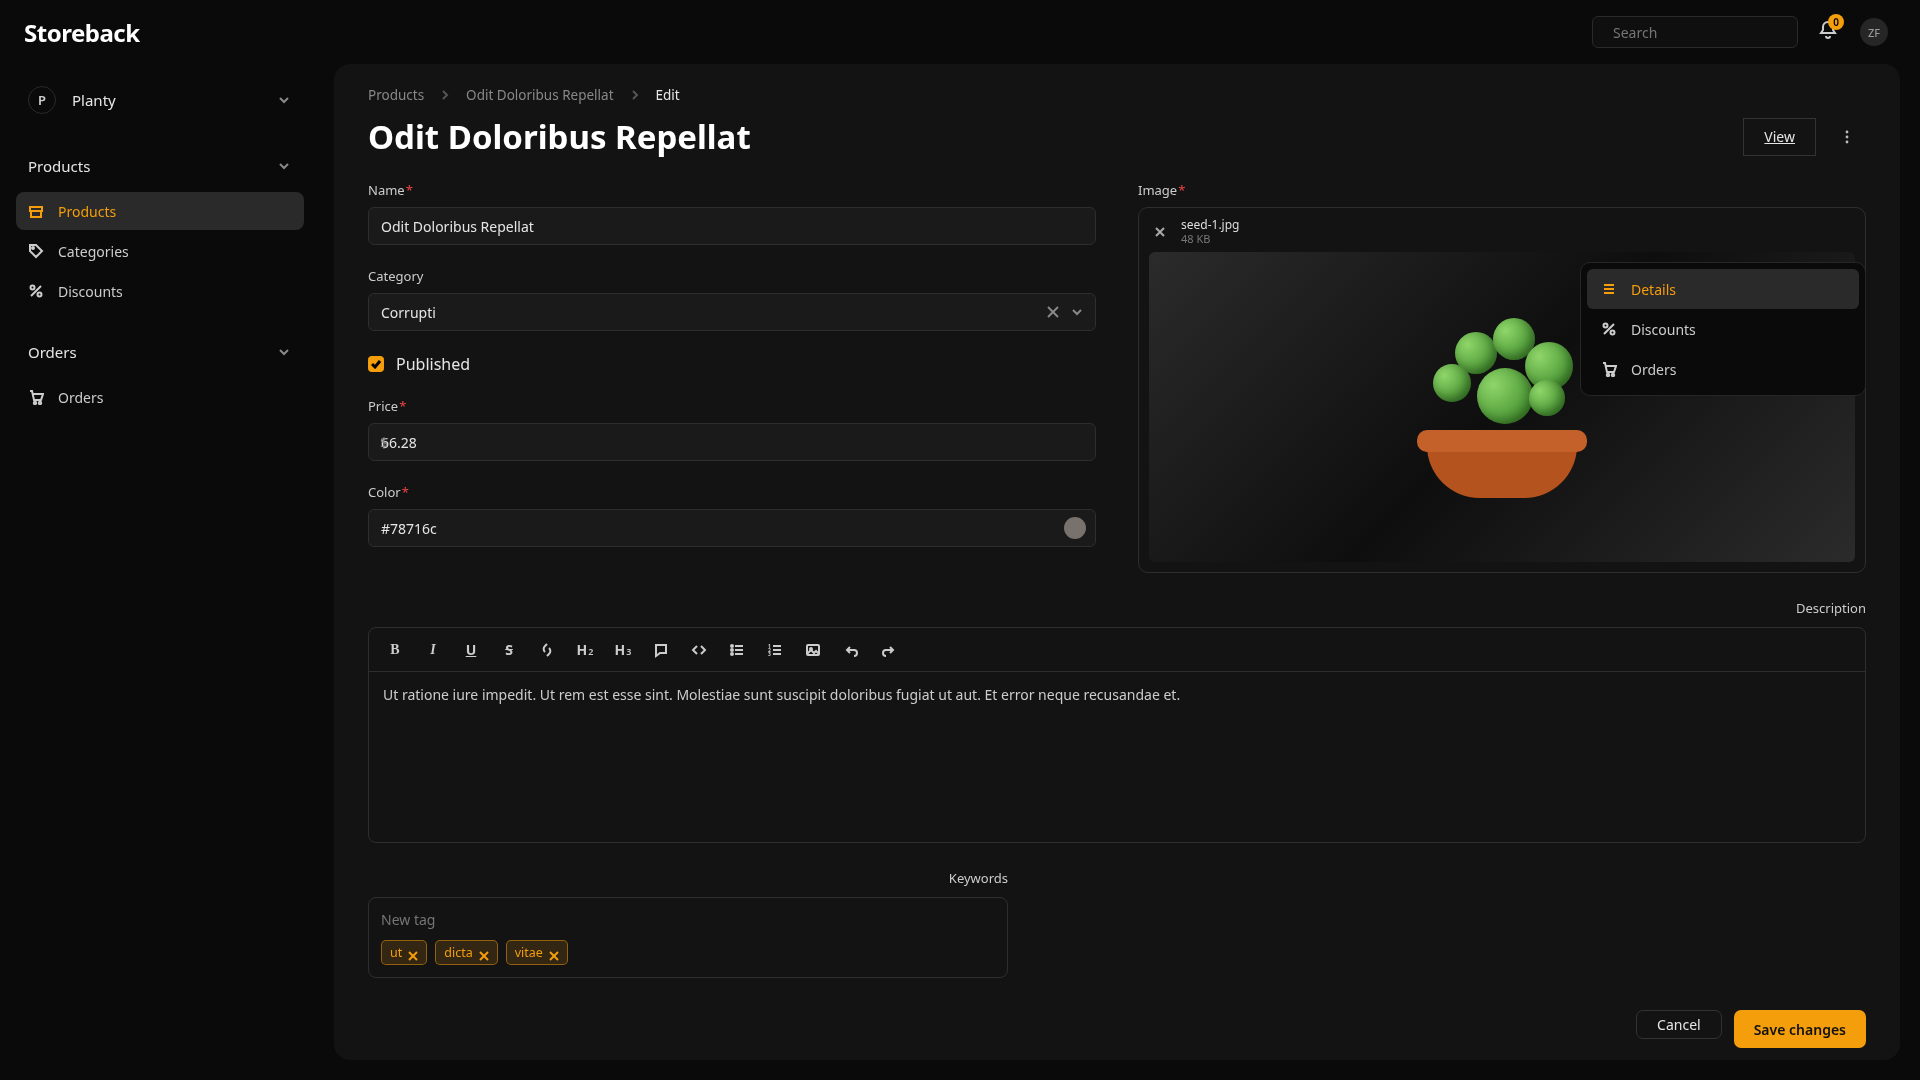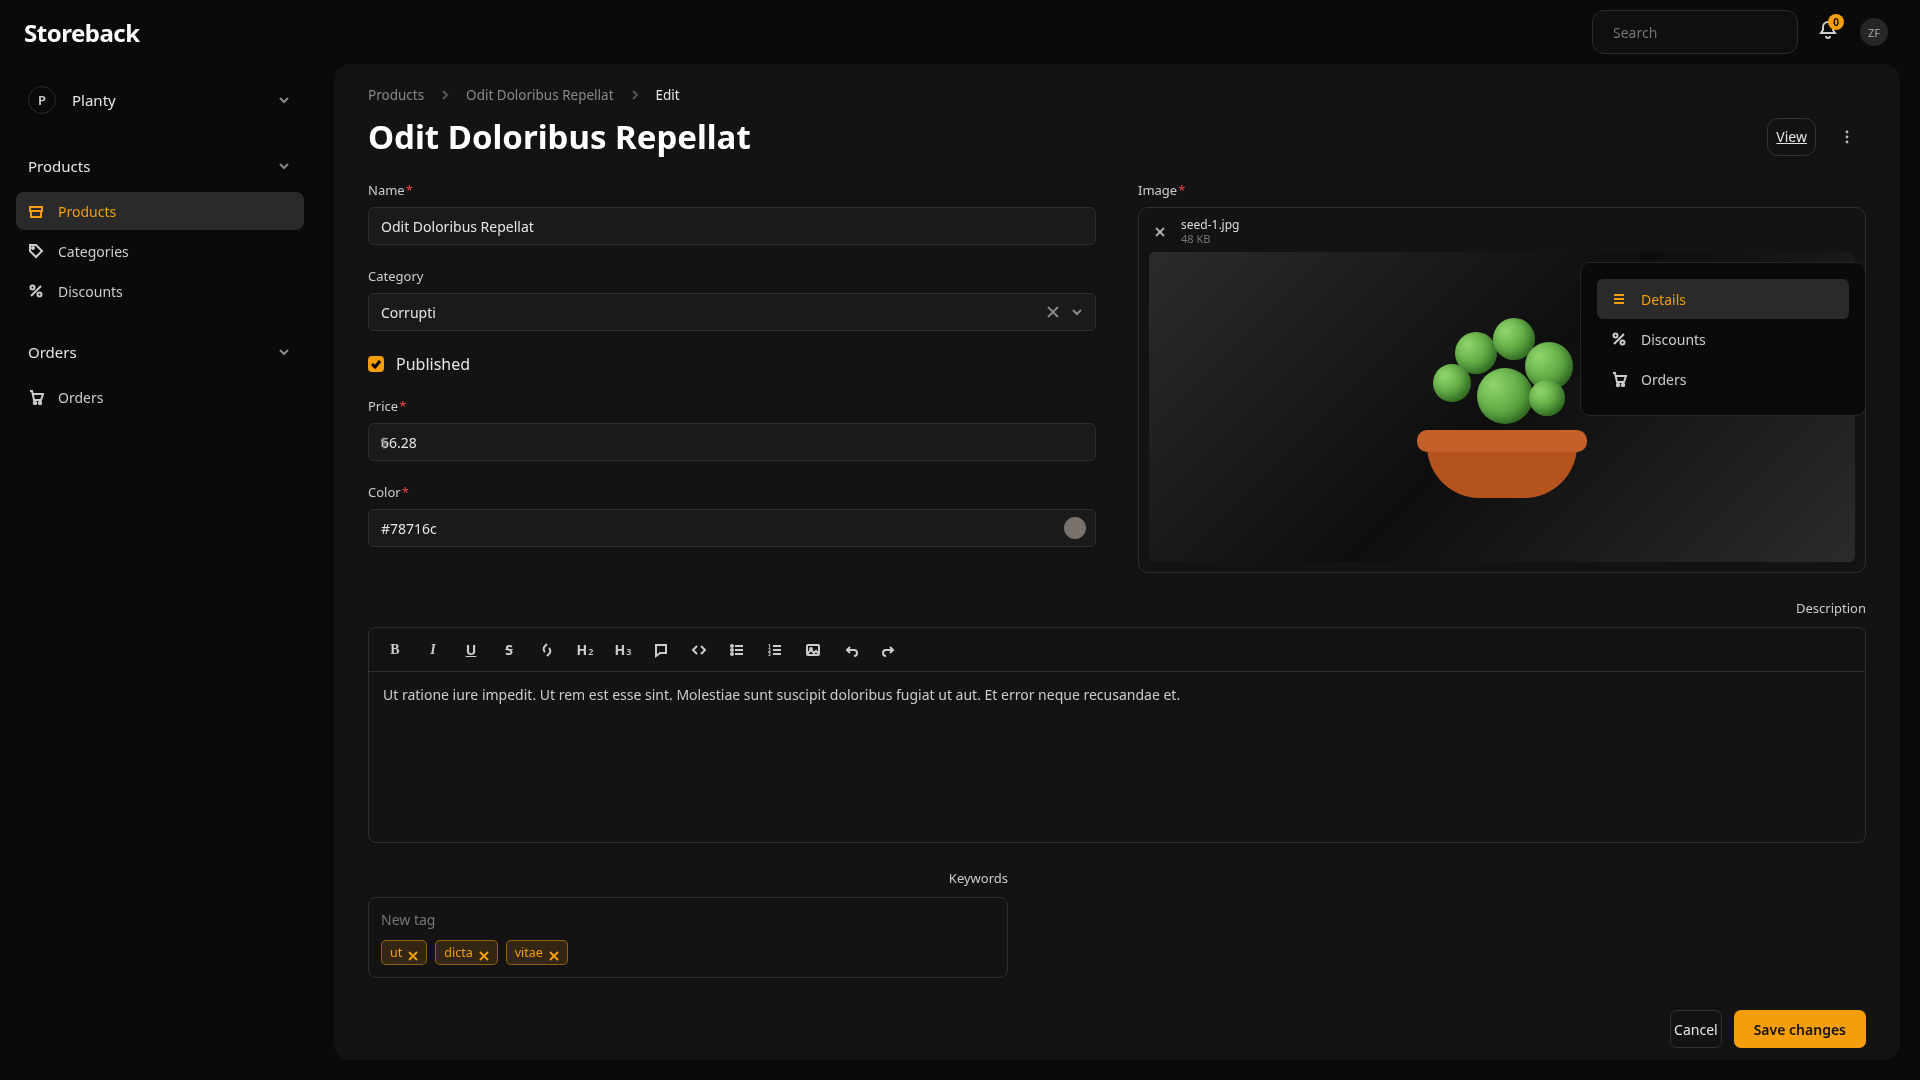--- a/index.html
+++ b/index.html
@@ -2,21 +2,21 @@
 <html><head>
 <meta charset="utf-8">
 <style>
 * { margin:0; padding:0; box-sizing:border-box; font-family: ui-sans-serif, system-ui, -apple-system, "Segoe UI", Roboto, sans-serif; }
 body { width:1920px; height:1080px; background:#0a0a0a; color:#e5e5e5; overflow:hidden; }
 
 
 .header { height:64px; display:flex; align-items:center; padding:0 32px 0 24px; }
 .brand { font-weight:700; font-size:24px; letter-spacing:-0.5px; color:#fff; }
 .header-spacer { flex:1; }
-.search-wrap { position:relative; width:206px; height:44px; background:#0f0f0f; border:1px solid #2a2a2a; border-radius:12px; display:flex; align-items:center; padding:0 12px; }
+.search-wrap { position:relative; width:206px; height:32px; background:#0f0f0f; border:1px solid #2a2a2a; border-radius:6px; display:flex; align-items:center; padding:0 12px; }
 .search-wrap svg { width:16px;height:16px;stroke:#888; fill:none; stroke-width:2; }
 .search-wrap input { flex:1; background:transparent; border:none; outline:none; color:#e5e5e5; margin-left:8px; font-size:14px; }
 .bell-wrap { position:relative; margin-left:20px; }
 .bell-wrap svg { width:20px;height:20px;stroke:#ccc;fill:none;stroke-width:2; }
 .bell-badge { position:absolute; top:-6px; right:-6px; background:#f59e0b; color:#000; font-size:10px; font-weight:600; width:16px; height:16px; border-radius:8px; display:flex; align-items:center; justify-content:center; }
 .avatar { width:28px;height:28px;border-radius:50%; background:#262626; color:#999; font-size:11px; font-weight:500; display:flex; align-items:center; justify-content:center; margin-left:22px; }
 
 
 .shell { display:flex; height:calc(1080px - 64px); }
 .sidebar { width:320px; padding:12px 16px; }
@@ -41,21 +41,21 @@
 .panel { width:100%; height:100%; background:#131313; border-radius:16px; padding:22px 34px 28px; overflow:auto; position:relative; }
 
 .crumbs { display:flex; align-items:center; gap:14px; font-size:13.5px; }
 .crumbs a { color:#888; text-decoration:none; }
 .crumbs a.last { color:#e5e5e5; }
 .crumbs svg { width:14px;height:14px;stroke:#555;fill:none;stroke-width:2; }
 
 .title-row { display:flex; align-items:center; margin-top:10px; }
 .page-title { font-size:33px; font-weight:700; color:#fff; }
 .title-row .spacer { flex:1; }
-.btn-view { height:38px; padding:0 8px; border:1px solid #333; border-radius:11px; display:flex; align-items:center; font-size:14px; color:#e5e5e5; cursor:pointer; background:transparent;text-decoration:underline;}
+.btn-view { height:38px; padding:0 20px; border:1px solid #333; border-radius:0; display:flex; align-items:center; font-size:14px; color:#e5e5e5; cursor:pointer; background:transparent;text-decoration:underline;}
 .btn-more { width:38px;height:38px; border-radius:8px; display:flex; align-items:center; justify-content:center; margin-left:12px; cursor:pointer; }
 .btn-more svg{width:16px;height:16px;fill:#bbb;}
 
 .form-grid { display:grid; grid-template-columns: 1fr 1fr; gap:28px 42px; margin-top:22px; }
 .col-left { display:flex; flex-direction:column; gap:22px; }
 .col-right { }
 
 .field-label { font-size:13px; color:#ccc; margin-bottom:8px; display:block; }
 .field-label .req { color:#ef4444; margin-left:1px; }
 
@@ -83,21 +83,21 @@
 .image-meta { font-size:12px; line-height:1.2; }
 .image-meta .fname { color:#ddd; }
 .image-meta .fsize { color:#777; font-size:11px; }
 .image-preview { flex:1; border-radius:6px; overflow:hidden; display:flex; align-items:center; justify-content:center; background:linear-gradient(135deg,#2b2b2b 0%,#0e0e0e 50%,#2b2b2b 100%); position:relative;}
 .plant-pot { width:210px;height:210px; position:relative;}
 .plant-pot .pot { position:absolute; bottom:14px; left:50%; transform:translateX(-50%); width:150px;height:60px;background:#b5531f;border-radius:10px 10px 70px 70px; }
 .plant-pot .pot-rim { position:absolute; bottom:60px; left:50%; transform:translateX(-50%); width:170px;height:22px;background:#c4612b;border-radius:10px;}
 .leaf { position:absolute; width:42px;height:42px;background:radial-gradient(circle at 30% 30%,#8fd66a,#2e7d1e); border-radius:50%; box-shadow: inset -4px -4px 10px rgba(0,0,0,0.3);}
 .l1{top:30px;left:58px;} .l2{top:16px;left:96px;} .l3{top:40px;left:128px;width:48px;height:48px;} .l4{top:66px;left:80px;width:56px;height:56px;} .l5{top:62px;left:36px;width:38px;height:38px;} .l6{top:78px;left:132px;width:36px;height:36px;}
 
-.right-rail { position:absolute; top:198px; right:34px; width:286px; background:#0a0a0a; border:1px solid #262626; border-radius:10px; padding:16px; }
+.right-rail { position:absolute; top:198px; right:34px; width:286px; background:#0a0a0a; border:1px solid #262626; border-radius:10px; padding:6px; }
 .rail-item { height:40px; border-radius:6px; display:flex; align-items:center; padding:0 14px; font-size:14px; color:#ccc; cursor:pointer; }
 .rail-item svg { width:16px;height:16px;stroke:currentColor;fill:none;stroke-width:2; margin-right:14px; }
 .rail-item.active { background:#2a2a2a; color:#f59e0b; }
 
 .desc-block { margin-top:26px; }
 .desc-label { font-size:13px; color:#ccc; margin-bottom:10px;text-align:right; }
 .rte { border:1px solid #2e2e2e; border-radius:8px; }
 .rte-toolbar { height:44px; display:flex; align-items:center; gap:2px; padding:0 8px; border-bottom:1px solid #2e2e2e; }
 .rte-btn { width:36px;height:32px;border-radius:4px;display:flex;align-items:center;justify-content:center;cursor:pointer;color:#ccc; font-size:14px; font-weight:700;}
 .rte-btn svg{width:16px;height:16px;stroke:#ccc;fill:none;stroke-width:2;}
@@ -105,21 +105,21 @@
 .rte-body { min-height:170px; padding:12px 14px; font-size:14px; line-height:1.5; color:#ccc; outline:none;}
 
 .keywords-block { margin-top:26px; width:640px; }
 .kw-box { border:1px solid #2e2e2e; border-radius:8px; padding:10px 12px 12px; }
 .kw-input { width:100%; background:transparent; border:none; outline:none; color:#e5e5e5; font-size:14px; }
 .kw-tags { display:flex; gap:8px; margin-top:10px; flex-wrap:wrap;}
 .kw-tag { display:flex; align-items:flex-end; gap:6px; background:rgba(245,158,11,0.14); border:1px solid rgba(245,158,11,0.5); color:#f59e0b; font-size:12.5px; padding:3px 8px; border-radius:5px;}
 .kw-tag svg{width:10px;height:10px;stroke:#f59e0b;stroke-width:2;fill:none;cursor:pointer;}
 
 .footer-actions { display:flex; gap:12px; justify-content:flex-end; margin-top:32px; }
-.btn-cancel { height:38px; padding:0 3px; border:1px solid #333; background:transparent; color:#e5e5e5; border-radius:7px; font-size:14px; cursor:pointer;}
+.btn-cancel { height:29px; padding:0 20px; border:1px solid #333; background:transparent; color:#e5e5e5; border-radius:7px; font-size:14px; cursor:pointer;}
 .btn-save { height:38px; padding:0 20px; border:none; background:#f59e0b; color:#111; border-radius:7px; font-size:14px; font-weight:600; cursor:pointer;}
 
 
 .panel::-webkit-scrollbar{width:0;}
 </style>
 </head>
 <body>
 
 <div class="header">
   <div class="brand">Storeback</div>

